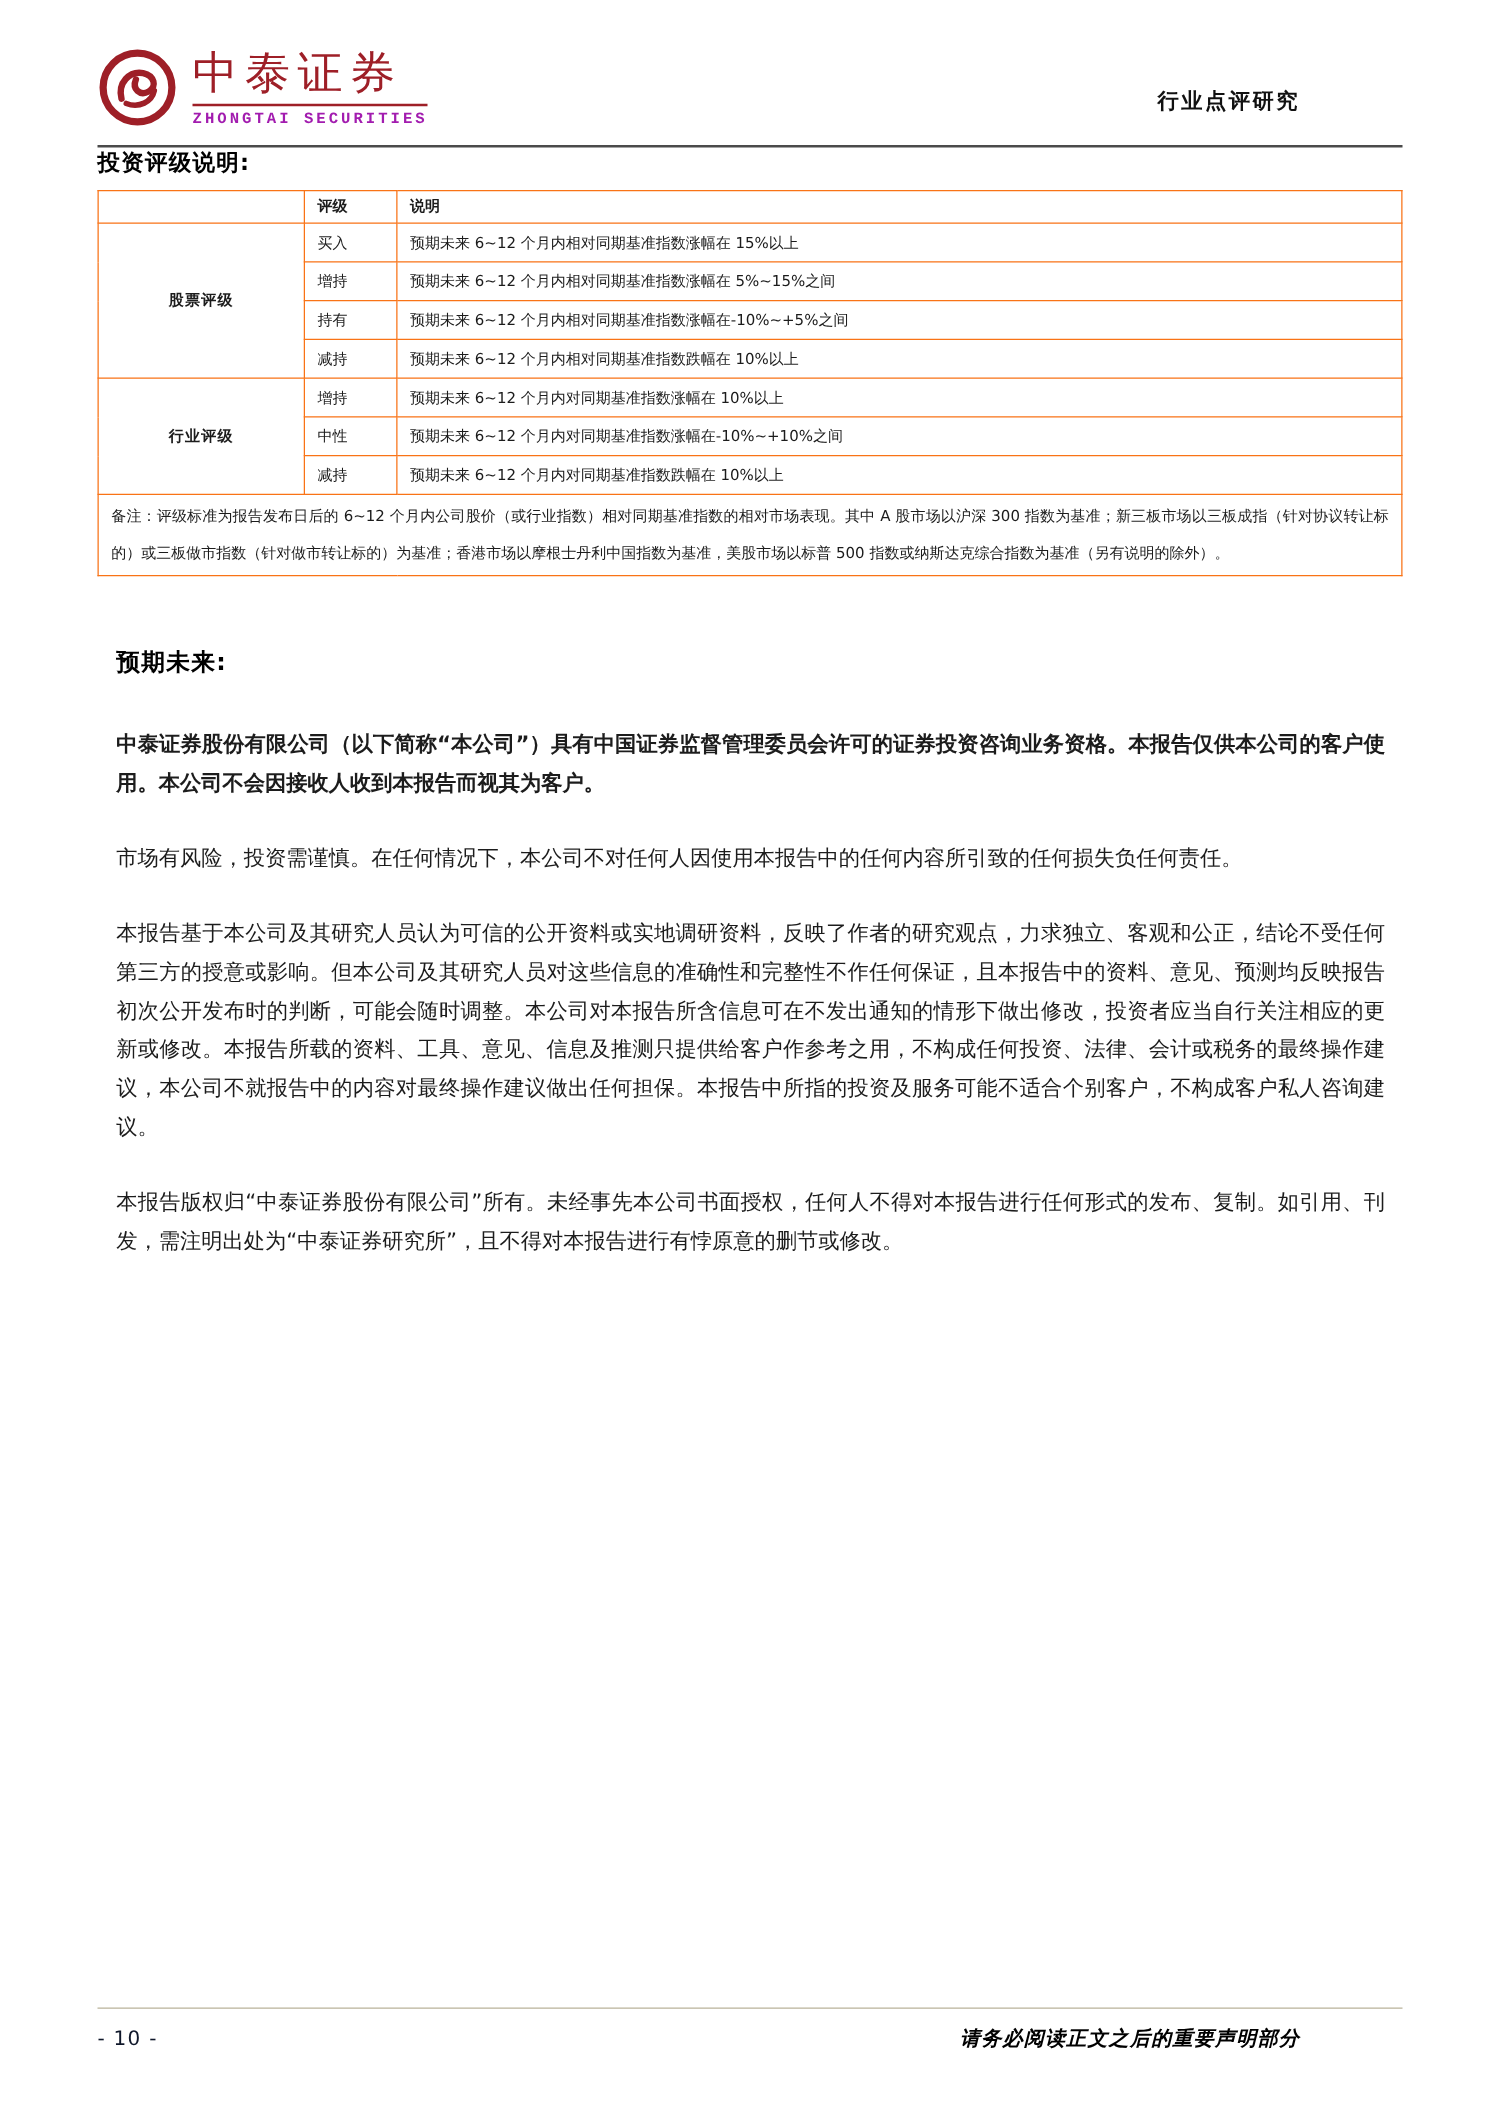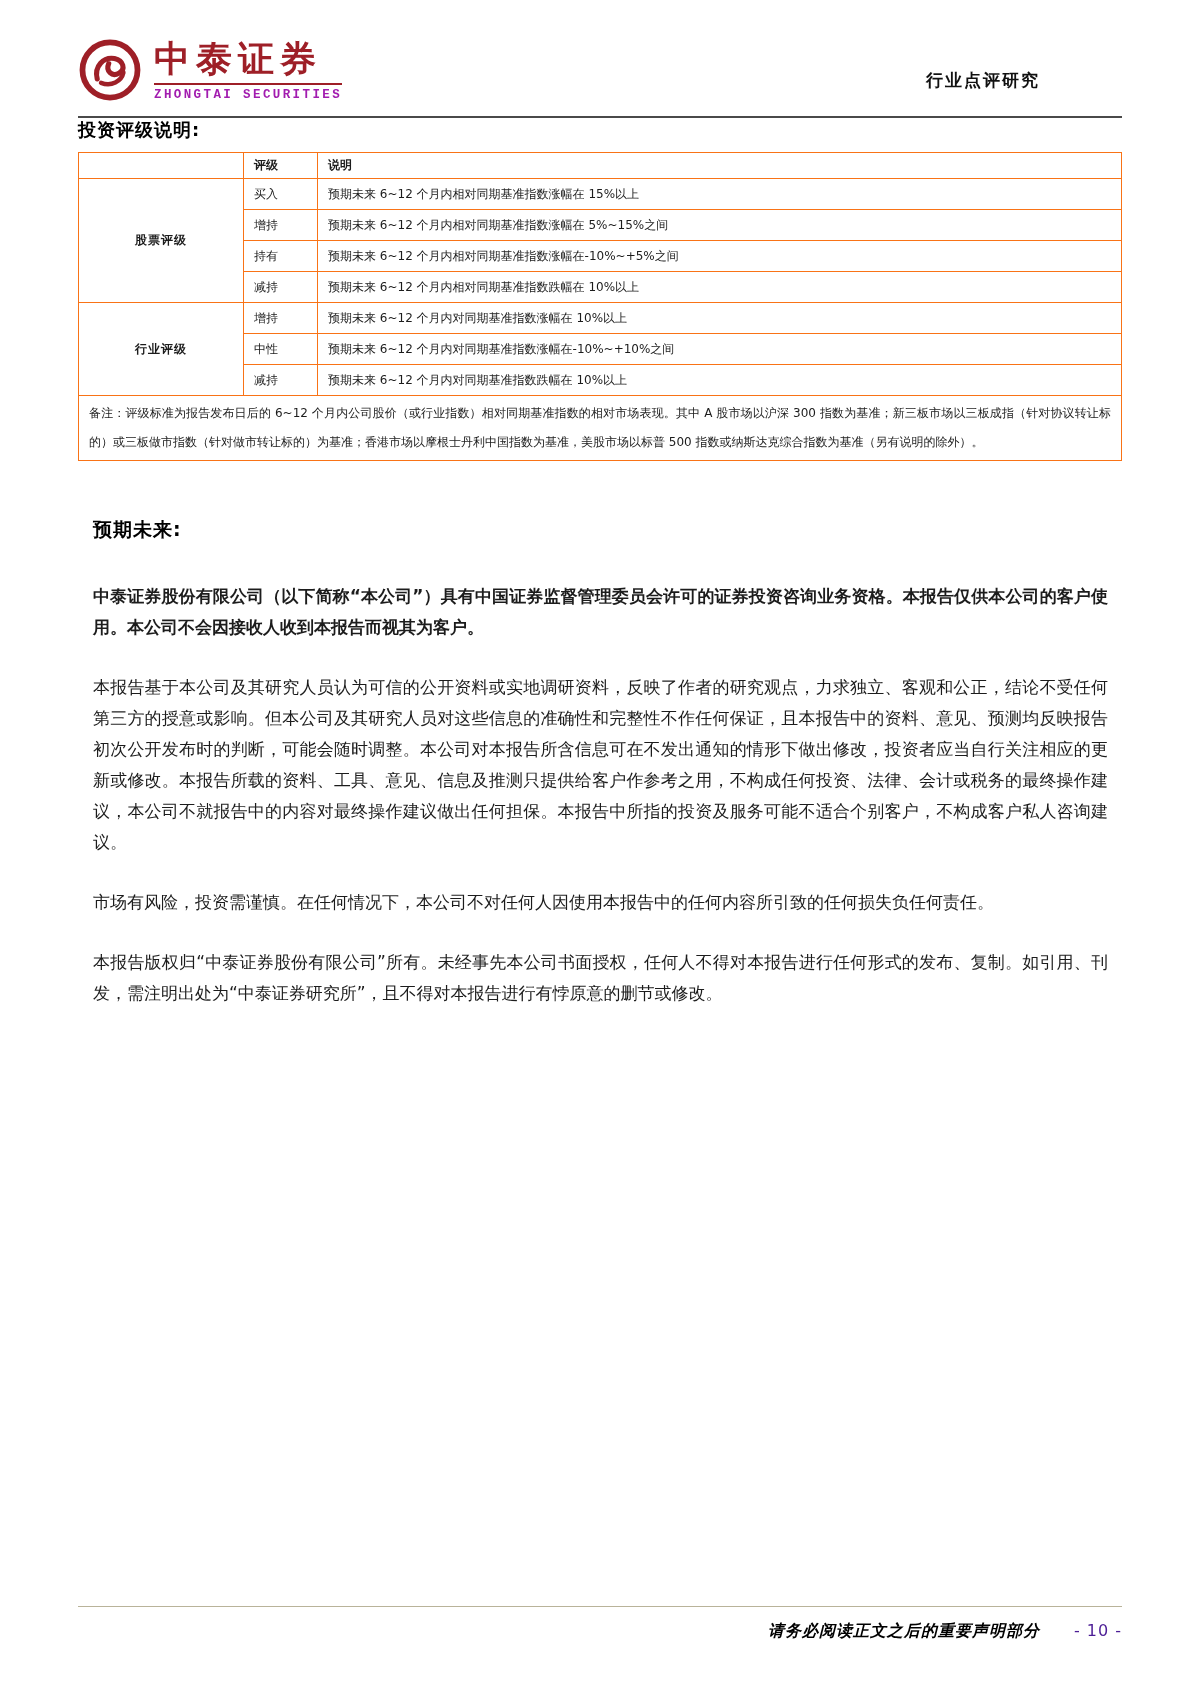--- a/index.html
+++ b/index.html
@@ -21,21 +21,21 @@
   .header {
     display: flex;
     justify-content: space-between;
     align-items: flex-end;
     padding-bottom: 14px;
   }
   .logo { display: flex; align-items: center; gap: 12px; }
   .logo-mark { width: 64px; height: 64px; flex: 0 0 auto; }
   .logo-text { display: flex; flex-direction: column; }
   .logo-cn {
-    font-size: 36px; font-weight: bold; color: #9e1f27;
+    font-size: 36px; font-weight: normal; color: #9e1f27;
     letter-spacing: 6px; line-height: 40px;
   }
   .logo-en {
     font-size: 12.5px; font-weight: bold; color: #a21caf;
     letter-spacing: 2.4px; margin-top: 4px;
     border-top: 2px solid #9e1f27; padding-top: 3px; font-family: Liberation Mono, monospace;
   }
   .report-type {
     font-size: 17px; font-weight: bold; color: #111;
     margin-right: 82px; margin-bottom: 10px;
@@ -86,21 +86,21 @@
 
   
   .footer {
     position: absolute;
     left: 78px; right: 78px; top: 1606px;
   }
   .footer-rule { border-bottom: 1px solid #b9b39a; }
   .footer-row { position: relative; height: 40px; margin-top: 14px; }
   .page-number {
     position: absolute; left: 0; right: 0;
-    text-align: right; font-size: 16px; color: #4c1d95;
+    text-align: left; font-size: 16px; color: #0f172a;
     letter-spacing: 1px;
   }
   .footer-notice {
     position: absolute; right: 82px; top: 0;
     font-size: 16px; font-weight: bold; font-style: italic;
     color: #000; letter-spacing: 1px;
   }
 </style>
 </head>
 <body>
@@ -170,22 +170,22 @@
         <tr>
           <td class="note-cell" colspan="3">备注：评级标准为报告发布日后的 6~12 个月内公司股价（或行业指数）相对同期基准指数的相对市场表现。其中 A 股市场以沪深 300 指数为基准；新三板市场以三板成指（针对协议转让标的）或三板做市指数（针对做市转让标的）为基准；香港市场以摩根士丹利中国指数为基准，美股市场以标普 500 指数或纳斯达克综合指数为基准（另有说明的除外）。</td>
         </tr>
       </tbody>
     </table>
   </section>
 
   <section class="disclaimer">
     <div class="disclaimer-title">预期未来:</div>
     <p class="strong">中泰证券股份有限公司（以下简称“本公司”）具有中国证券监督管理委员会许可的证券投资咨询业务资格。本报告仅供本公司的客户使用。本公司不会因接收人收到本报告而视其为客户。</p>
+    <p>市场有风险，投资需谨慎。在任何情况下，本公司不对任何人因使用本报告中的任何内容所引致的任何损失负任何责任。</p>
     <p>本报告基于本公司及其研究人员认为可信的公开资料或实地调研资料，反映了作者的研究观点，力求独立、客观和公正，结论不受任何第三方的授意或影响。但本公司及其研究人员对这些信息的准确性和完整性不作任何保证，且本报告中的资料、意见、预测均反映报告初次公开发布时的判断，可能会随时调整。本公司对本报告所含信息可在不发出通知的情形下做出修改，投资者应当自行关注相应的更新或修改。本报告所载的资料、工具、意见、信息及推测只提供给客户作参考之用，不构成任何投资、法律、会计或税务的最终操作建议，本公司不就报告中的内容对最终操作建议做出任何担保。本报告中所指的投资及服务可能不适合个别客户，不构成客户私人咨询建议。</p>
-    <p>市场有风险，投资需谨慎。在任何情况下，本公司不对任何人因使用本报告中的任何内容所引致的任何损失负任何责任。</p>
     <p>本报告版权归“中泰证券股份有限公司”所有。未经事先本公司书面授权，任何人不得对本报告进行任何形式的发布、复制。如引用、刊发，需注明出处为“中泰证券研究所”，且不得对本报告进行有悖原意的删节或修改。</p>
   </section>
 
   <div class="footer">
     <div class="footer-rule"></div>
     <div class="footer-row">
       <div class="page-number">- 10 -</div>
       <div class="footer-notice">请务必阅读正文之后的重要声明部分</div>
     </div>
   </div>

